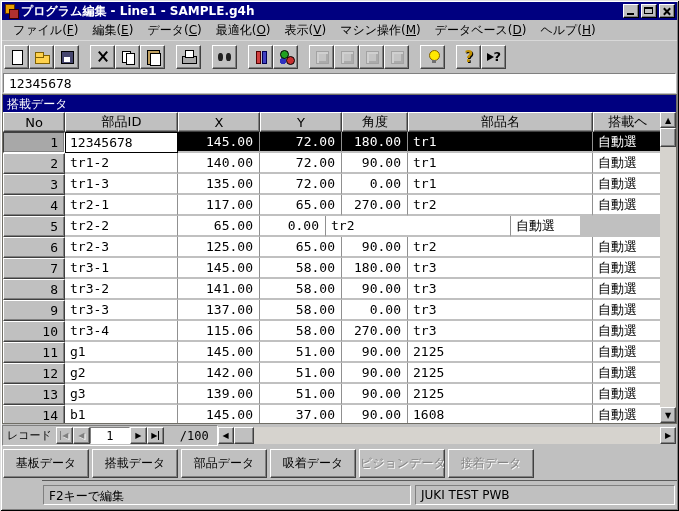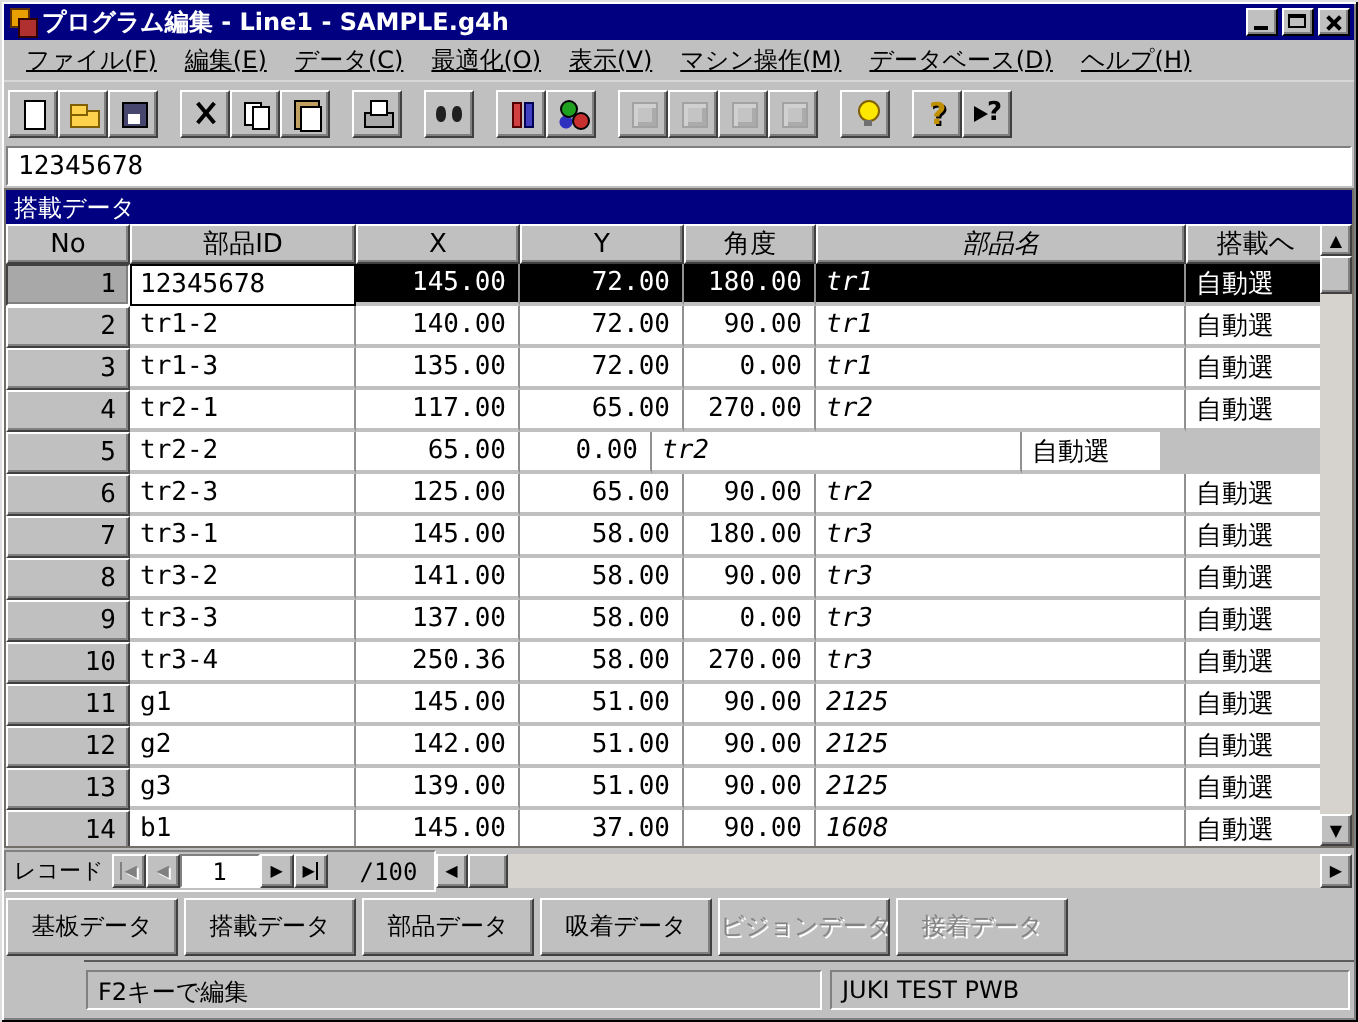--- a/index.html
+++ b/index.html
@@ -19,21 +19,21 @@
   .title-text { color:#fff; font-size:12px; font-weight:bold; flex:1; white-space:nowrap; overflow:hidden; }
   .winbtns { display:flex; gap:2px; }
   .winbtn { width:16px; height:14px; background:#c0c0c0; position:relative;
             border:1px solid; border-color:#fff #000 #000 #fff; box-shadow:inset -1px -1px 0 #808080; }
   .wb-min::before { content:""; position:absolute; left:3px; bottom:2px; width:7px; height:2px; background:#000; }
   .wb-max::before { content:""; position:absolute; left:2px; top:2px; right:3px; bottom:3px; border:1px solid #000; border-top-width:2px; }
   .wb-close::before,.wb-close::after { content:""; position:absolute; left:6px; top:2px; width:2px; height:9px; background:#000; }
   .wb-close::before { transform:rotate(45deg); } .wb-close::after { transform:rotate(-45deg); }
 
   
-  .menubar { height:21px; display:flex; align-items:center; padding-left:4px; font-size:12px; color:#000; border-bottom:1px solid #d8d8d8;text-decoration:underline; }
+  .menubar { height:21px; display:flex; align-items:center; padding-left:4px; font-size:12px; color:#000; border-bottom:1px solid #d8d8d8; }
   .menu-item { padding:2px 7px; white-space:nowrap; }
   .menu-item u { text-decoration:underline; }
 
   
   .toolbar { height:31px; display:flex; align-items:center; padding-left:2px; }
   .tbtn { width:25px; height:24px; background:#c0c0c0; display:flex; align-items:center; justify-content:center;
           border:1px solid; border-color:#fff #404040 #404040 #fff; box-shadow:inset -1px -1px 0 #808080; padding:0; }
   .tbtn.gap { margin-left:11px; }
   .tbtn.disabled .ticon { filter:grayscale(1) opacity(.55); }
   .ticon { width:16px; height:16px; display:block; position:relative; }
@@ -85,21 +85,21 @@
             box-shadow:inset -1px -1px 0 #808080; font:13px "DejaVu Sans Mono","Liberation Mono",monospace;
             display:flex; align-items:center; justify-content:flex-end; padding-right:6px; flex:0 0 auto; }
   .tcell { background:#fff; color:#000; font:13px "DejaVu Sans Mono","Liberation Mono",monospace;
            border-right:1px solid #909090; border-bottom:2px solid #c0c0c0;
            display:flex; align-items:center; overflow:hidden; white-space:nowrap; flex:0 0 auto; }
   .col-no        { width:62px; }
   .col-part_id   { width:113px; }
   .col-x         { width:82px; }
   .col-y         { width:82px; }
   .col-angle     { width:66px; }
-  .col-part_name { width:185px;font-style:italic; }
+  .col-part_name { width:185px; }
   .col-head      { width:69px; border-right:none; }
   .tcell.col-x,.tcell.col-y,.tcell.col-angle { justify-content:flex-end; padding-right:6px; }
   .tcell.col-part_id,.tcell.col-part_name,.tcell.col-head { padding-left:5px; }
   .trow.selected .tcell { background:#000; color:#fff; }
   .trow.selected .rowhdr { background:#a8a8a8; border-color:#404040 #fff #fff #404040; }
   .trow .tcell.editing { background:#fff !important; color:#000 !important; border:1px solid #000; padding-left:4px; }
 
   
   .vscroll { position:absolute; right:0; top:0; width:16px; height:311px; background:#d6d3ce; display:flex; flex-direction:column; }
   .sbtn { width:16px; height:16px; background:#c0c0c0; border:1px solid; border-color:#fff #404040 #404040 #fff;
@@ -315,21 +315,21 @@
             <div class="tcell col-part_id">tr3-3</div>
             <div class="tcell col-x">137.00</div>
             <div class="tcell col-y">58.00</div>
             <div class="tcell col-angle">0.00</div>
             <div class="tcell col-part_name">tr3</div>
             <div class="tcell col-head">自動選</div>
           </div>
           <div class="trow">
             <div class="rowhdr col-no">10</div>
             <div class="tcell col-part_id">tr3-4</div>
-            <div class="tcell col-x">250.36</div>
+            <div class="tcell col-x">115.06</div>
             <div class="tcell col-y">58.00</div>
             <div class="tcell col-angle">270.00</div>
             <div class="tcell col-part_name">tr3</div>
             <div class="tcell col-head">自動選</div>
           </div>
           <div class="trow">
             <div class="rowhdr col-no">11</div>
             <div class="tcell col-part_id">g1</div>
             <div class="tcell col-x">145.00</div>
             <div class="tcell col-y">51.00</div>

